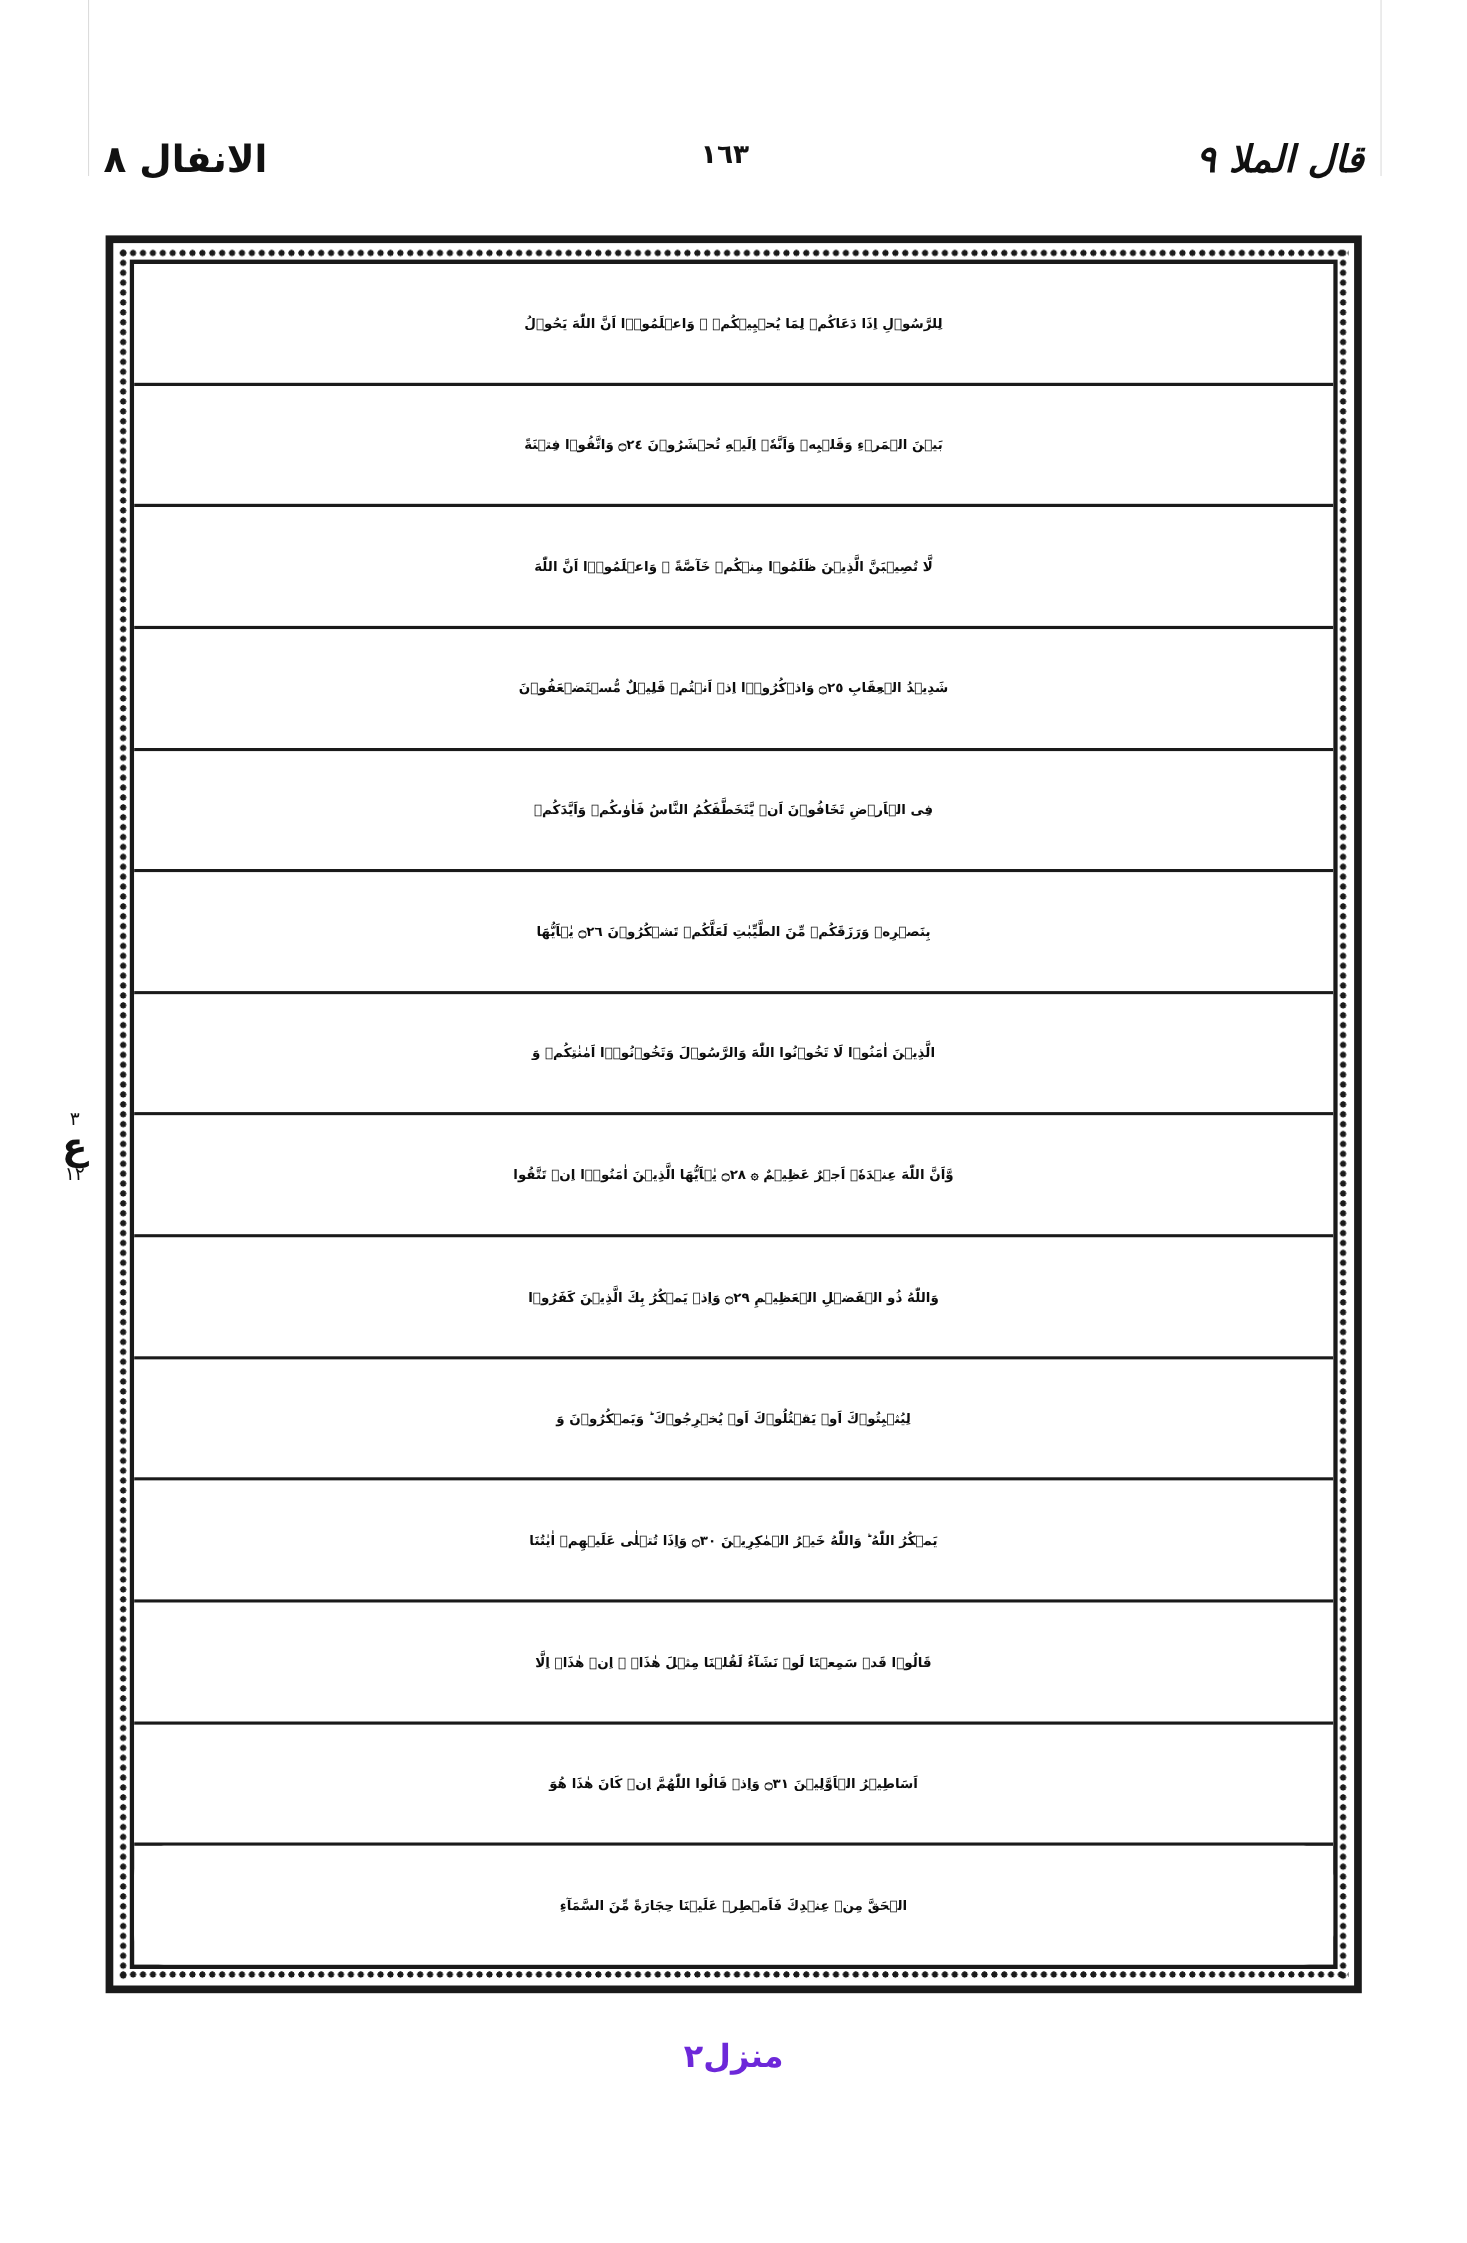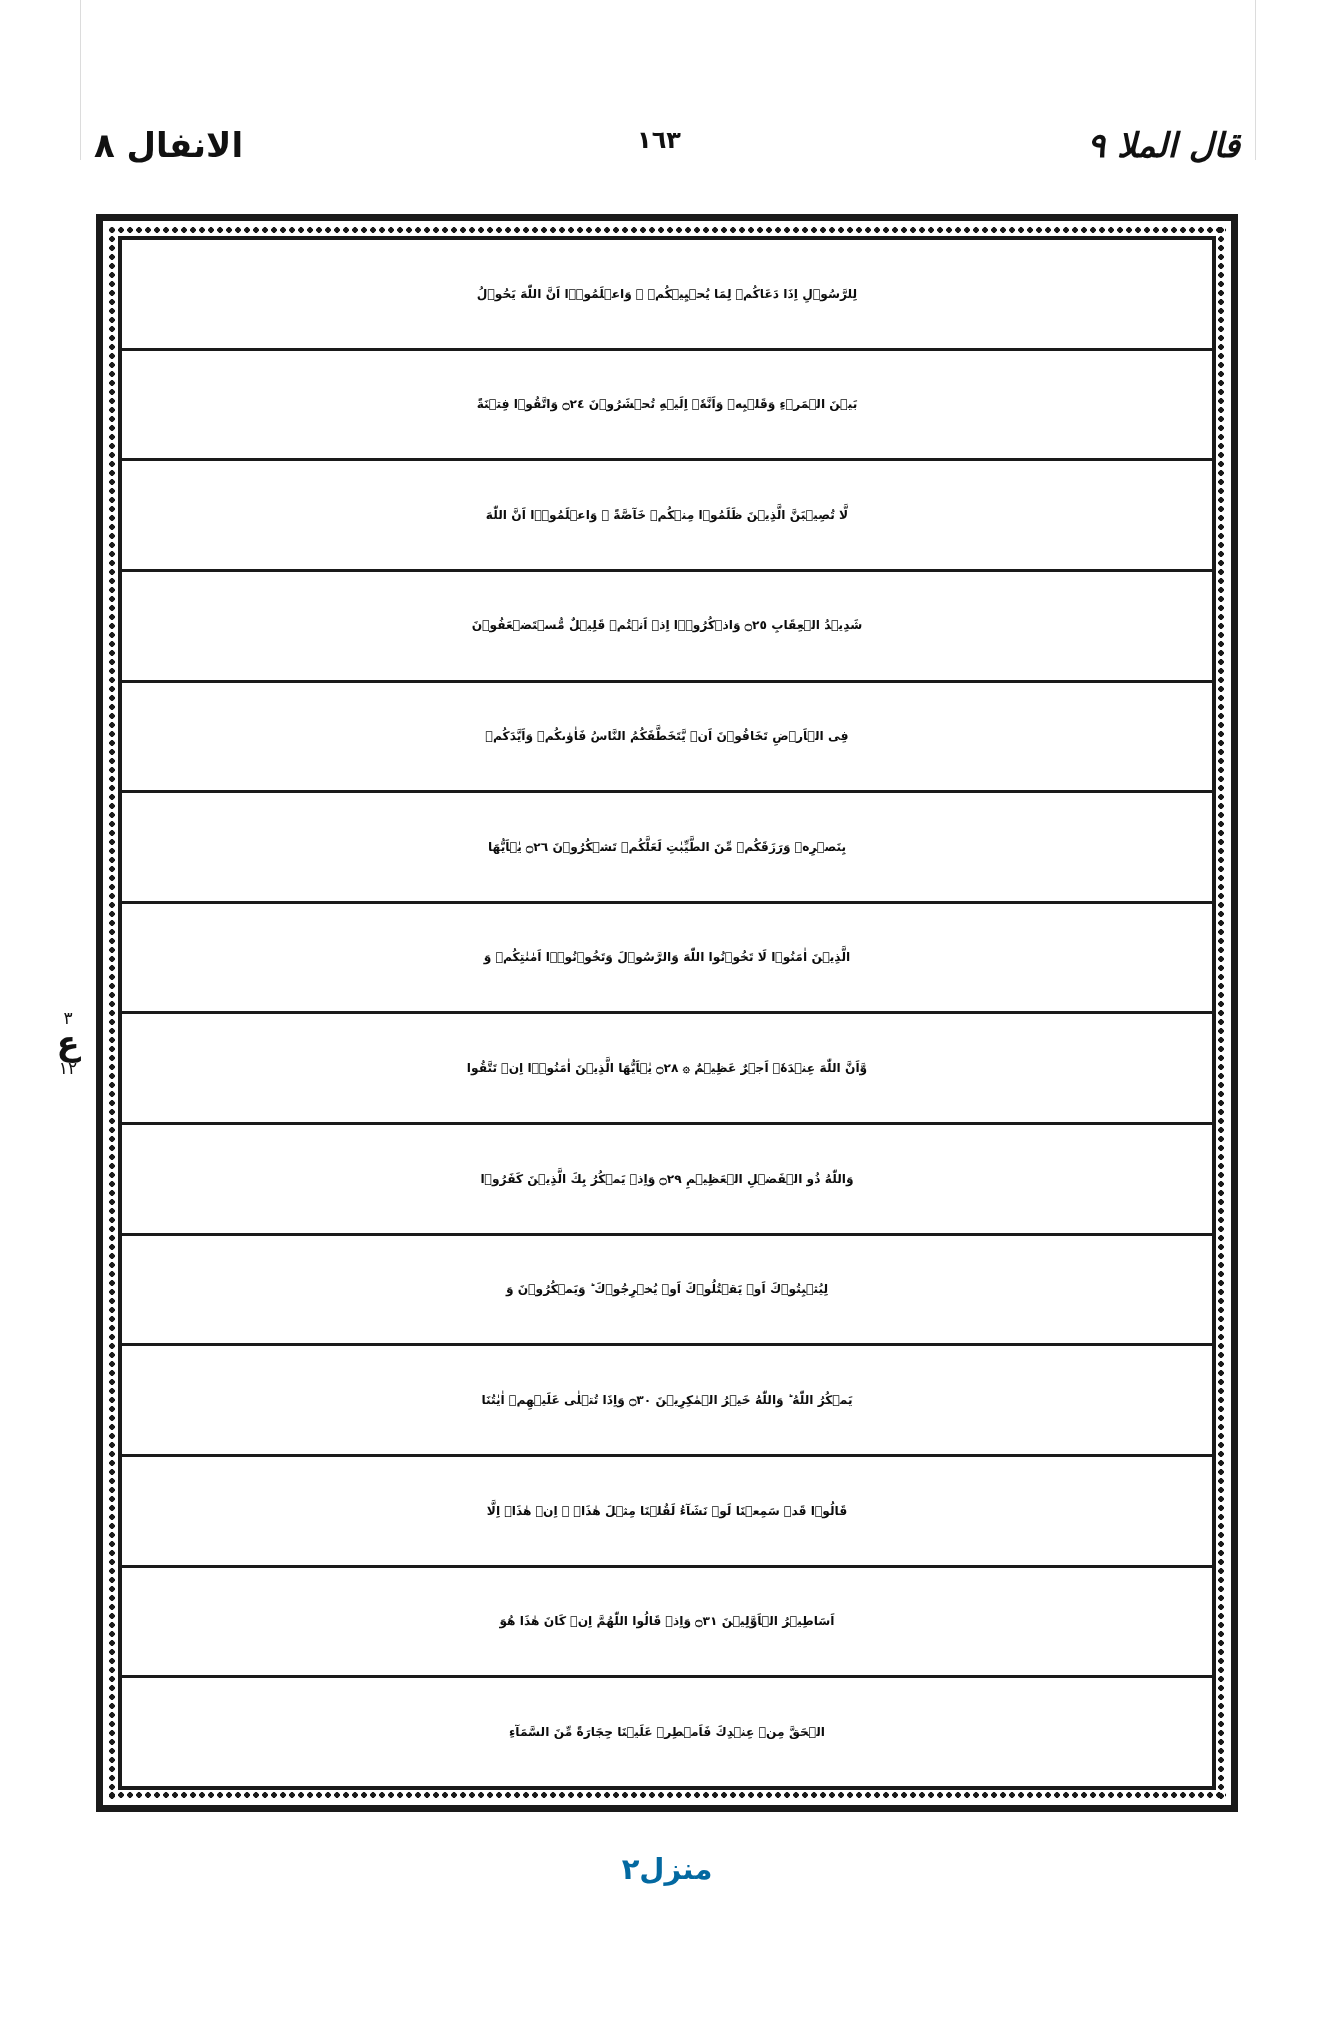--- a/index.html
+++ b/index.html
@@ -165,21 +165,21 @@
     position: absolute;
     left: 0;
     right: 0;
     top: 1852px;
     text-align: center;
     direction: rtl;
   }
   .footer-text {
     font-family: "DejaVu Sans", "Liberation Sans", sans-serif;
     font-size: 29px;
-    color: #0369a1;
+    color: #6d28d9;
     font-weight: 600;
   }
 </style>
 </head>
 <body>
 
 <div class="page">
 
   <div class="scan-edge-left"></div>
   <div class="scan-edge-right"></div>

